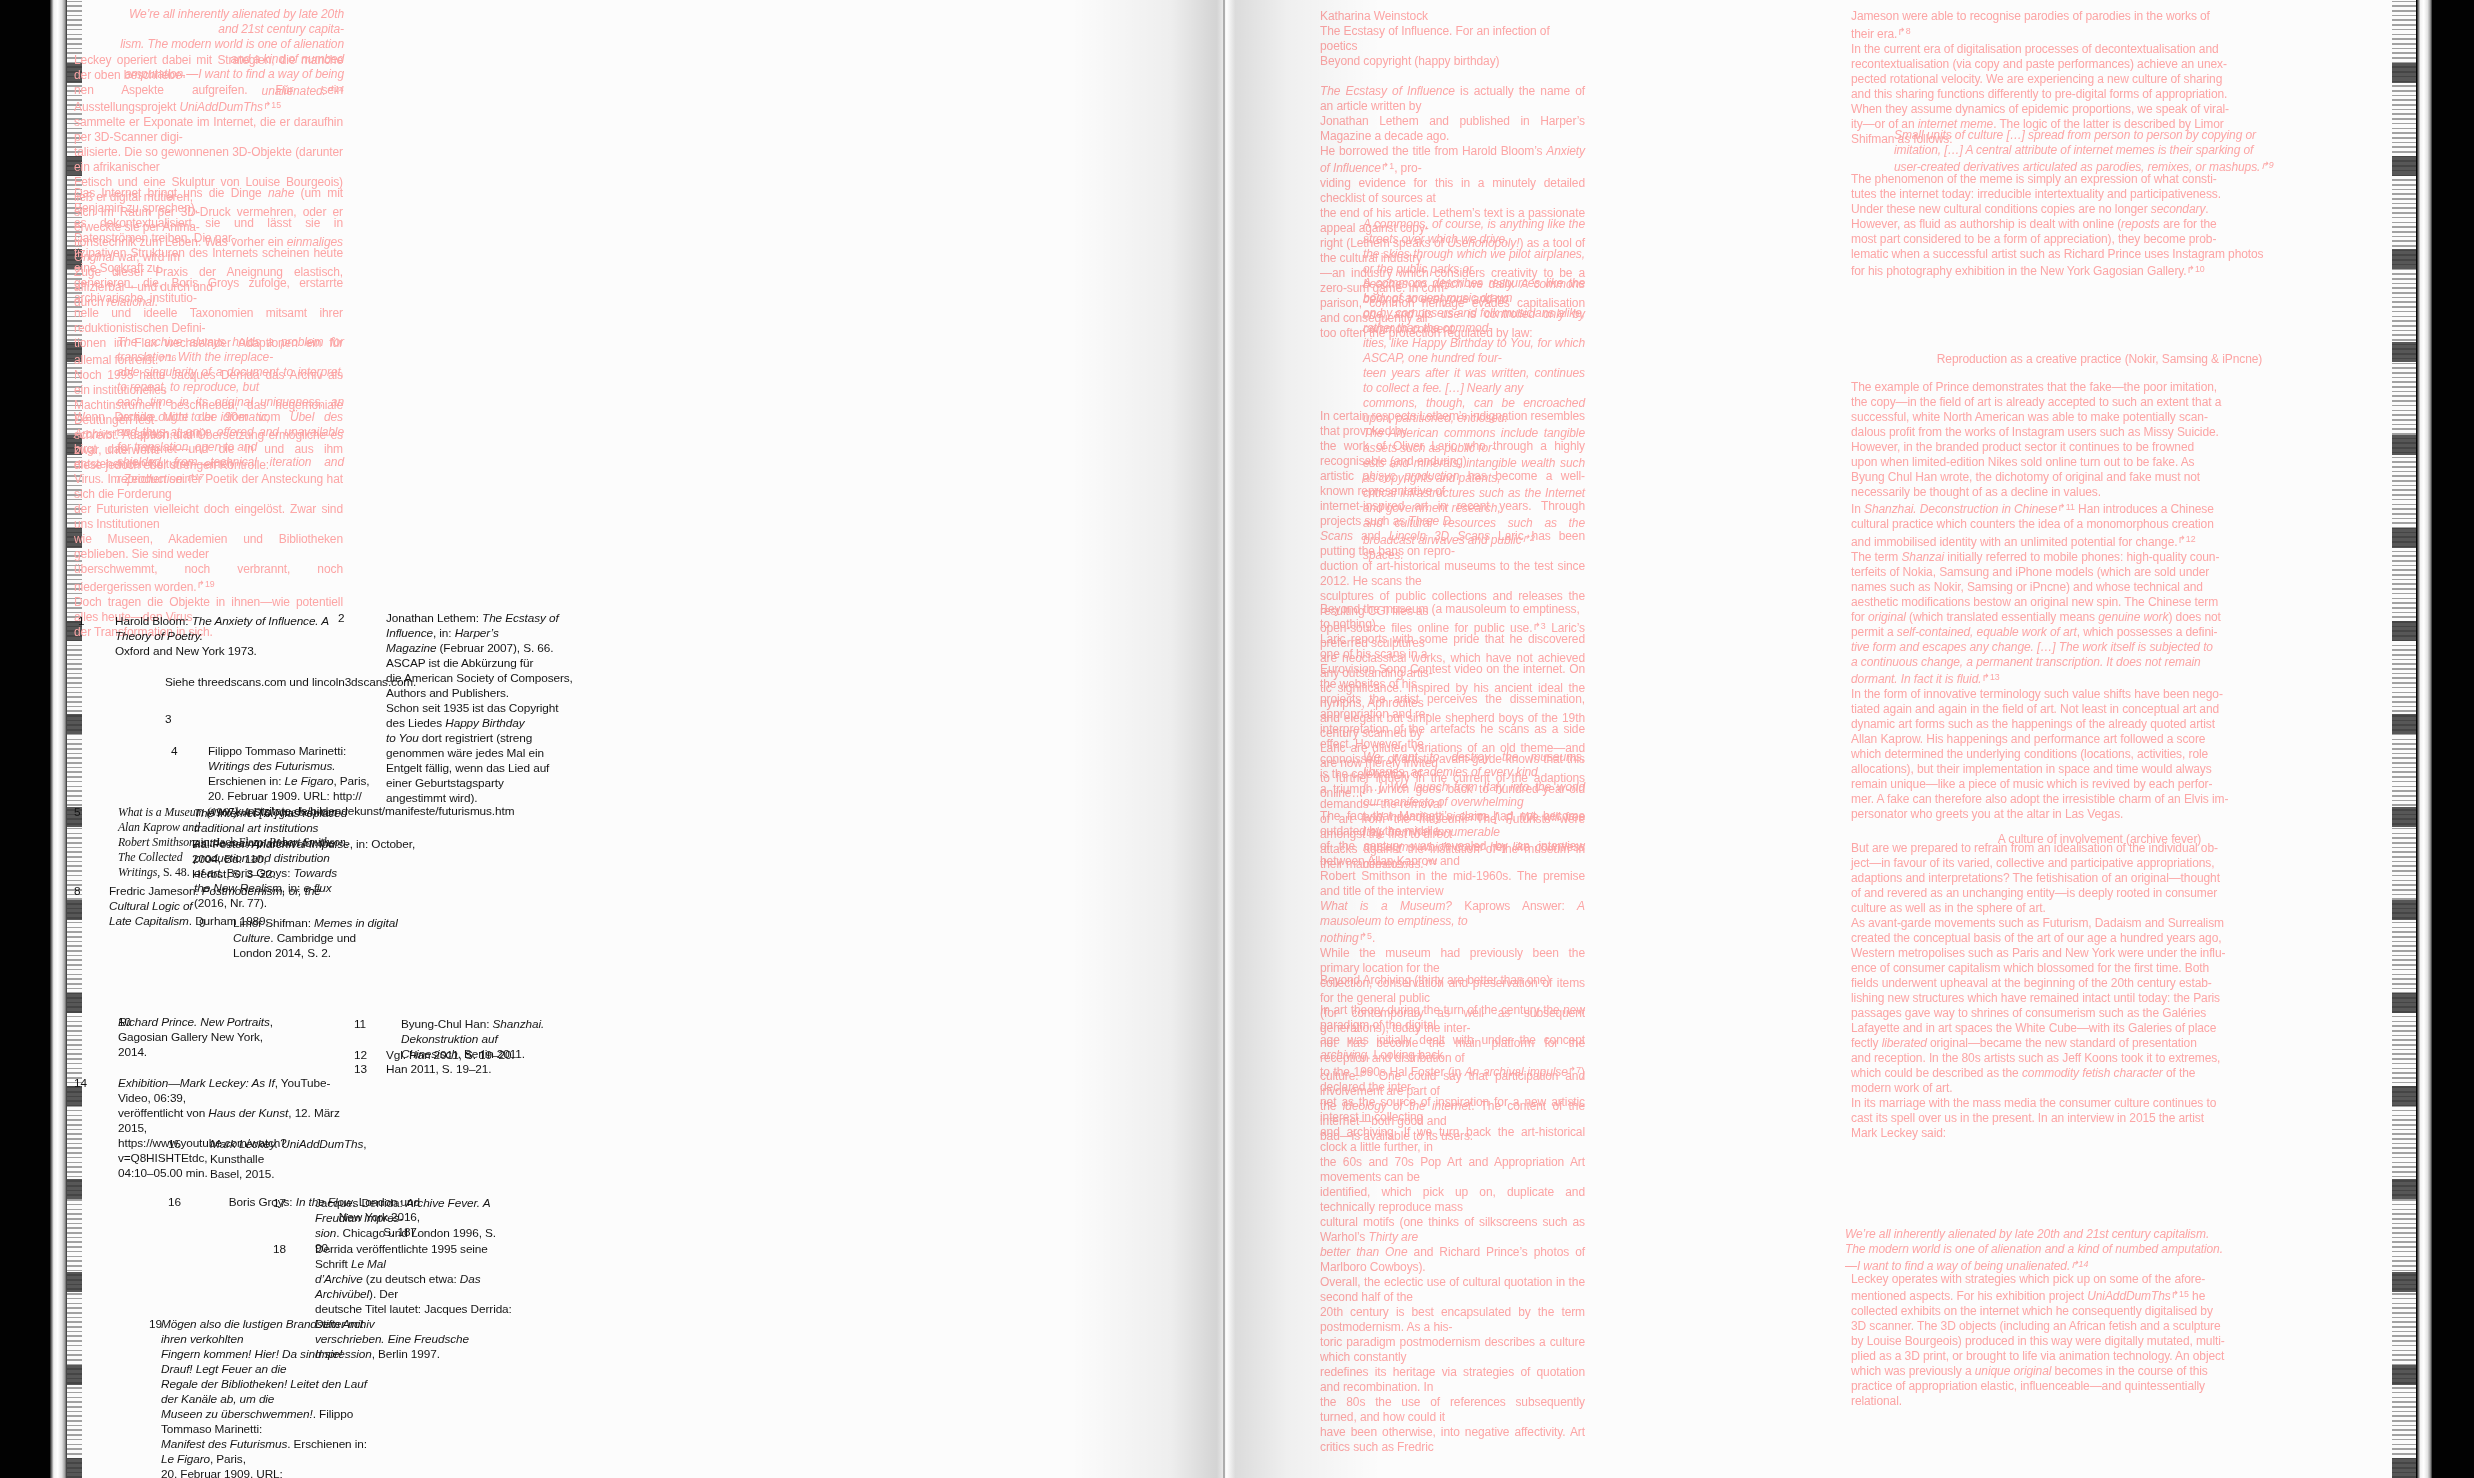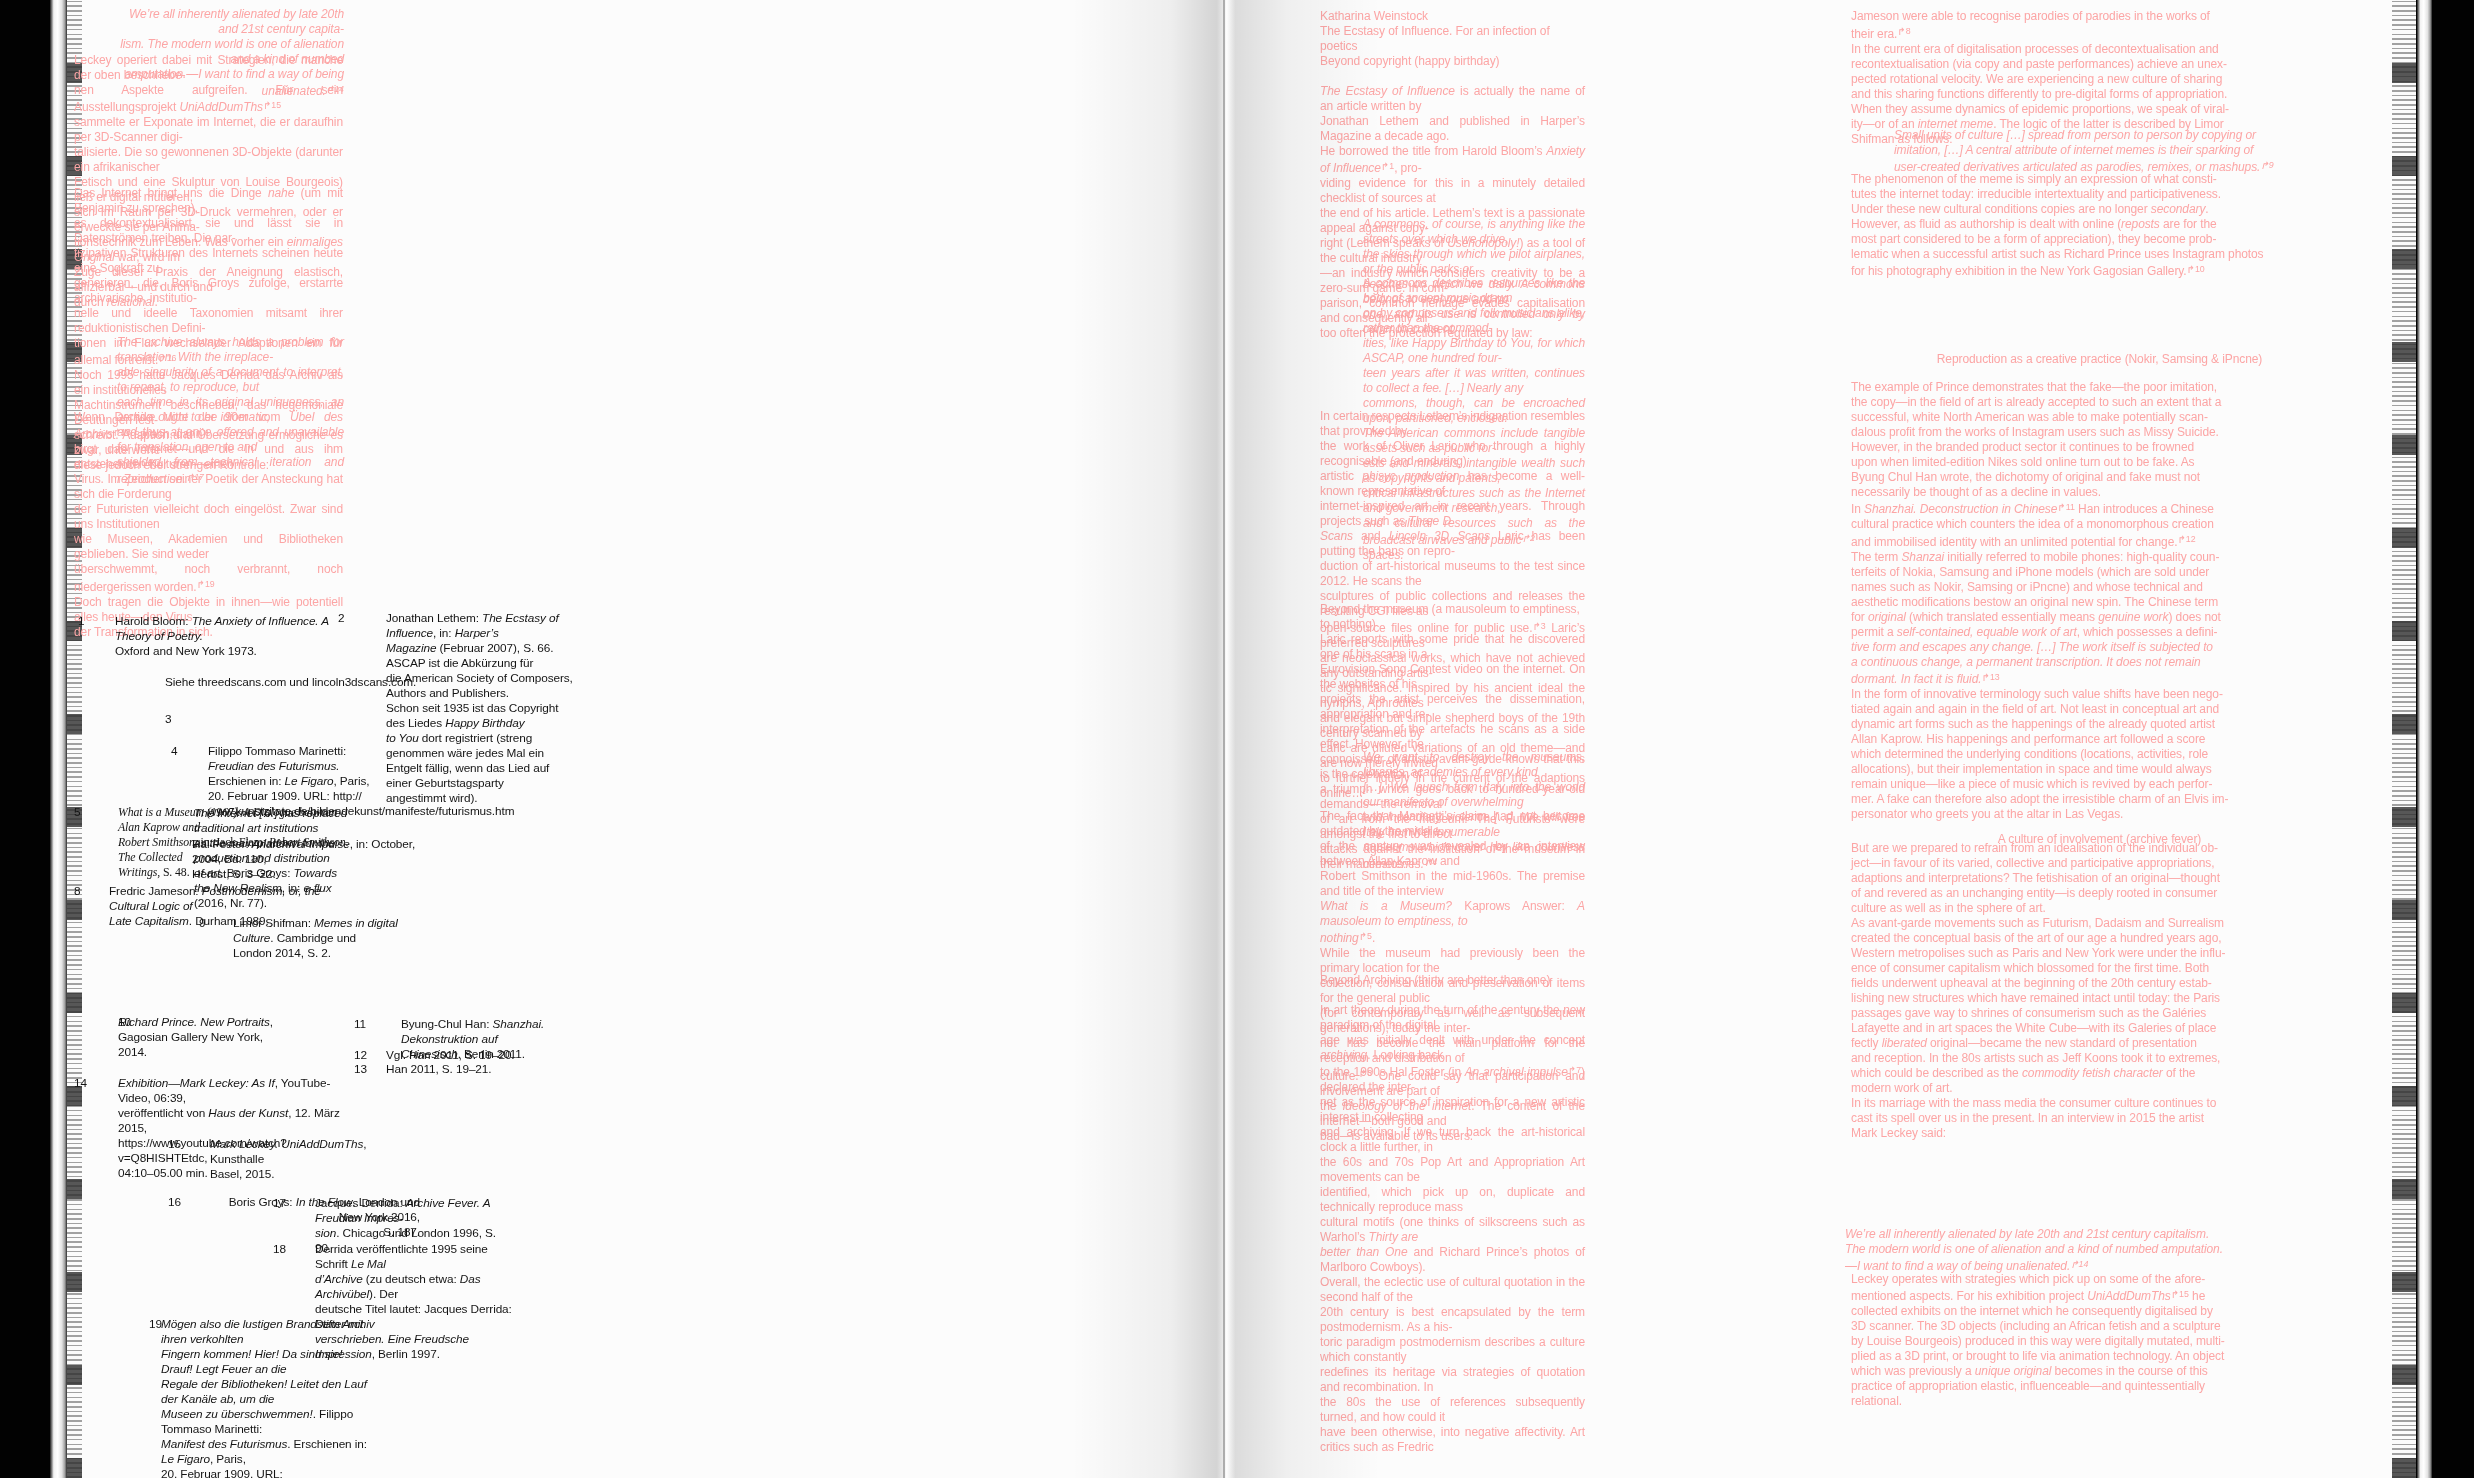--- a/index.html
+++ b/index.html
@@ -139,21 +139,21 @@
       <div class="txt " style="left: 74px; top: 186px; width: 269px;"><span>Das Internet bringt uns die Dinge <i>nahe</i> (um mit Benjamin zu sprechen),</span><br><span>es dekontextualisiert sie und lässt sie in Datenströmen treiben. Die par-</span><br><span>tizipativen Strukturen des Internets scheinen heute eine Sogkraft zu</span><br><span>generieren, die, Boris Groys zufolge, erstarrte archivarische, institutio-</span><br><span>nelle und ideelle Taxonomien mitsamt ihrer reduktionistischen Defini-</span><br><span>tionen im Flux wechselnder Adaptionen ein für allemal fortreißt.<sup class="ref"><span class="arrow">↱</span>16</sup></span><br><span>Noch 1995 hatte Jacques Derrida das Archiv als ein institutionelles</span><br><span>Machtinstrument beschrieben, das hegemoniale Deutungen fest-</span><br><span>schreibt. Adaption und Übersetzung ermögliche es zwar, unterwerfe</span><br><span>diese jedoch eber strengen Kontrolle:</span></div>
       <div class="txt quote" style="left: 117px; top: 335px; width: 227px;"><span>The archive always holds a problem for translation. With the irreplace-</span><br><span>able singularity of a document to interpret, to repeat, to reproduce, but</span><br><span>each time in its original uniqueness, an archive ought to be idiomatic,</span><br><span>and thus at once offered and unavailable for translation, open to and</span><br><span>shielded from technical iteration and reproduction.<sup class="ref"><span class="arrow">↱</span>17</sup></span></div>
       <div class="txt " style="left: 74px; top: 410px; width: 269px;"><span>Wenn Derrida Mitte der 90er vom <i>Übel des Archivs</i><sup class="ref"><span class="arrow">↱</span>18</sup> sprach, dann</span><br><span>birgt das Internet—und die in und aus ihm entstehenden Kulturen—einen</span><br><span>Virus. Im Zeichen seiner Poetik der Ansteckung hat sich die Forderung</span><br><span>der Futuristen vielleicht doch eingelöst. Zwar sind uns Institutionen</span><br><span>wie Museen, Akademien und Bibliotheken geblieben. Sie sind weder</span><br><span>überschwemmt, noch verbrannt, noch niedergerissen worden.<sup class="ref"><span class="arrow">↱</span>19</sup></span><br><span>Doch tragen die Objekte in ihnen—wie potentiell alles heute—den Virus</span><br><span>der Transformation in sich.</span></div>
       <div class="fn" style="left: 78px; top: 614px;"><span class="num">1</span></div>
       <div class="fn" style="left: 115px; top: 614px; width: 233px;"><span>Harold Bloom: <i>The Anxiety of Influence. A Theory of Poetry.</i></span><br><span>Oxford and New York 1973.</span></div>
       <div class="fn" style="left: 338px; top: 611px;"><span class="num">2</span></div>
       <div class="fn" style="left: 386px; top: 611px; width: 190px;"><span>Jonathan Lethem: <i>The Ecstasy of Influence</i>, in: <i>Harper’s</i></span><br><span><i>Magazine</i> (Februar 2007), S. 66. ASCAP ist die Abkürzung für</span><br><span>die American Society of Composers, Authors and Publishers.</span><br><span>Schon seit 1935 ist das Copyright des Liedes <i>Happy Birthday</i></span><br><span><i>to You</i> dort registriert (streng genommen wäre jedes Mal ein</span><br><span>Entgelt fällig, wenn das Lied auf einer Geburtstagsparty</span><br><span>angestimmt wird).</span></div>
       <div class="fn" style="left: 165px; top: 712px;"><span class="num">3</span></div>
       <div class="fn" style="left: 165px; top: 675px; width: 256px;"><span>Siehe threedscans.com und lincoln3dscans.com.</span></div>
       <div class="fn" style="left: 171px; top: 744px;"><span class="num">4</span></div>
-      <div class="fn" style="left: 208px; top: 744px; width: 172px;"><span>Filippo Tommaso Marinetti: <i>Freudian des Futurismus.</i></span><br><span>Erschienen in: <i>Le Figaro</i>, Paris, 20. Februar 1909. URL: http://</span><br><span>www.kunstzitate.de/bildendekunst/manifeste/futurismus.htm</span></div>
+      <div class="fn" style="left: 208px; top: 744px; width: 172px;"><span>Filippo Tommaso Marinetti: <i>Writings des Futurismus.</i></span><br><span>Erschienen in: <i>Le Figaro</i>, Paris, 20. Februar 1909. URL: http://</span><br><span>www.kunstzitate.de/bildendekunst/manifeste/futurismus.htm</span></div>
       <div class="fn" style="left: 74px; top: 805px;"><span class="num">5</span></div>
       <div class="fn" style="left: 118px; top: 805px; width: 233px; font-family: Liberation Serif, serif;"><span><i>What is a Museum (1967). A Dialogue between Alan Kaprow and</i></span><br><span><i>Robert Smithson</i>, in: Jack Flam: <i>Robert Smithson. The Collected</i></span><br><span><i>Writings</i>, S. 48.</span></div>
       <div class="fn" style="left: 264px; top: 806px;"><span class="num">6</span></div>
       <div class="fn" style="left: 194px; top: 806px; width: 155px;"><span><i>The Internet […] has replaced traditional art institutions</i></span><br><span><i>as the main platform for the production and distribution</i></span><br><span><i>of art.</i> Boris Groys: <i>Towards the New Realism</i>, in: <i>e-flux</i></span><br><span>(2016, Nr. 77).</span></div>
       <div class="fn" style="left: 192px; top: 837px;"><span class="num">7</span></div>
       <div class="fn" style="left: 192px; top: 837px; width: 233px;"><span>Hal Foster: <i>Anarchival Impulse</i>, in: October, 2004, Bd. 110,</span><br><span>Herbst, S. 3–22.</span></div>
       <div class="fn" style="left: 74px; top: 884px;"><span class="num">8</span></div>
       <div class="fn" style="left: 109px; top: 884px; width: 225px;"><span>Fredric Jameson: <i>Postmodernism, or, the Cultural Logic of</i></span><br><span><i>Late Capitalism</i>. Durham 1989.</span></div>
       <div class="fn" style="left: 199px; top: 916px;"><span class="num">9</span></div>
       <div class="fn" style="left: 233px; top: 916px; width: 186px;"><span>Limor Shifman: <i>Memes in digital Culture</i>. Cambridge und</span><br><span>London 2014, S. 2.</span></div>

